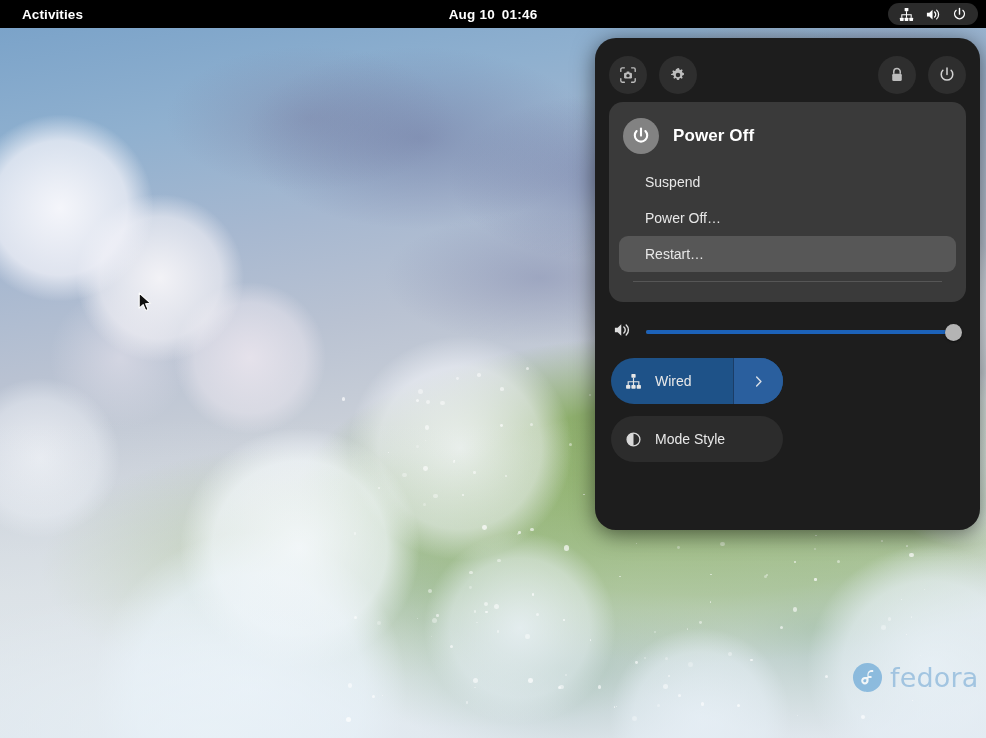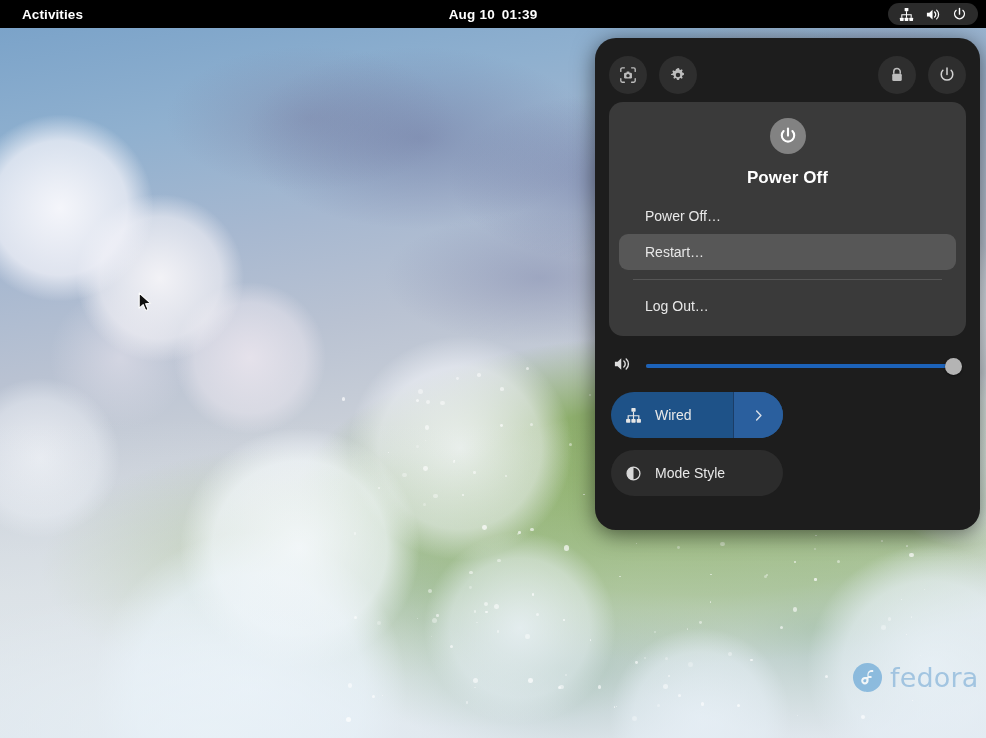--- a/index.html
+++ b/index.html
@@ -148,21 +148,20 @@
   
   .submenu {
     background: #3a3a3a;
     border-radius: 14px;
     padding: 10px 0 12px 0;
     margin-top: 4px;
   }
   .submenu-head {
     display:flex; align-items:center; gap: 14px;
     padding: 6px 14px 10px 14px;
-    flex-direction: column;
   }
   .submenu-head .circ {
     width: 36px; height:36px; border-radius:50%;
     background:#828282;
     display:flex; align-items:center; justify-content:center;
     flex:0 0 auto;
   }
   .submenu-head .title {
     font-size: 17px; font-weight: 700; color:#fff;
     letter-spacing:.1px;
@@ -451,21 +450,21 @@
     <span class="ftext">fedora</span>
   </div>
 
   <div class="topbar">
 
     <div class="activities">Activities</div>
 
     <div class="clock">
       <span>Aug 10</span>
       <span class="csep"></span>
-      <span>01:39</span>
+      <span>01:46</span>
     </div>
 
     <div class="status-pill">
       <svg width="15" height="15" viewBox="0 0 16 16">
         <rect x="6" y="1" width="4" height="3.4" rx=".6" fill="#ffffff"></rect>
         <rect x="1" y="11.4" width="4" height="3.4" rx=".6" fill="#ffffff"></rect>
         <rect x="6" y="11.4" width="4" height="3.4" rx=".6" fill="#ffffff"></rect>
         <rect x="11" y="11.4" width="4" height="3.4" rx=".6" fill="#ffffff"></rect>
         <path d="M8 4.4v2.6M3 11.4V8.2h10v3.2M8 7v4.4" stroke="#ffffff" stroke-width="1.1" fill="none"></path>
       </svg>
@@ -522,26 +521,26 @@
       <div class="submenu-head">
         <span class="circ">
           <svg width="20" height="20" viewBox="0 0 20 20">
             <path d="M10 2.6v7" stroke="#ffffff" stroke-width="2.1" stroke-linecap="round"></path>
             <path d="M5.6 5.1a6.2 6.2 0 108.8 0" stroke="#ffffff" stroke-width="2.1" fill="none" stroke-linecap="round"></path>
           </svg>
         </span>
         <span class="title">Power Off</span>
       </div>
 
+      <div class="menu-item">Suspend</div>
       <div class="menu-item">Power Off…</div>
       <div class="menu-item selected">Restart…</div>
 
       <div class="menu-sep"></div>
 
-      <div class="menu-item">Log Out…</div>
     </div>
 
     <div class="vol-row">
       <span>
         <svg width="19" height="18" viewBox="0 0 20 18">
           <path d="M2 6.6h2.9L8.7 3v12L4.9 11.4H2z" fill="#dedede"></path>
           <path d="M11.4 5.9a4 4 0 010 6.2M13.9 3.7a7.2 7.2 0 010 10.6" stroke="#dedede" stroke-width="1.5" fill="none" stroke-linecap="round"></path>
         </svg>
       </span>
       <div class="vol-slider" id="vol-slider">

